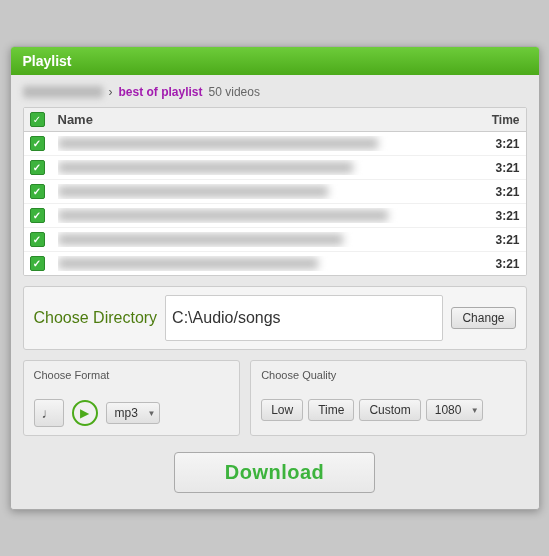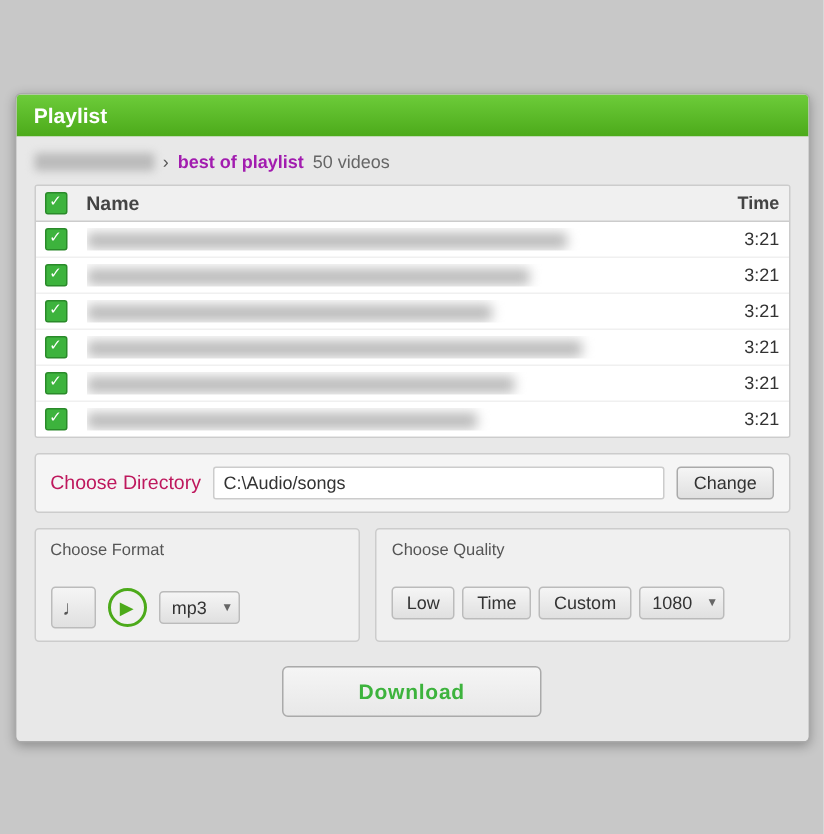--- a/index.html
+++ b/index.html
@@ -79,20 +79,21 @@
     }
     .table-header .col-time {
       width: 45px;
       text-align: right;
       font-weight: bold;
       color: #444;
     }
     .table-body {
       max-height: 200px;
       overflow-y: auto;
+      font-weight: bold;
     }
     .table-row {
       display: flex;
       align-items: center;
       padding: 4px 6px;
       border-bottom: 1px solid #f0f0f0;
       background: white;
     }
     .table-row:last-child {
       border-bottom: none;
@@ -141,30 +142,30 @@
     .choose-directory {
       background: #f5f5f5;
       border: 1px solid #ccc;
       border-radius: 3px;
       padding: 8px 10px;
       display: flex;
       align-items: center;
       gap: 8px;
     }
     .choose-directory label {
-      font-size: 13px;
-      color: #be185d;
+      font-size: 16px;
+      color: #4d7c0f;
       white-space: nowrap;
     }
     .choose-directory input {
       flex: 1;
       border: 1px solid #ccc;
       border-radius: 2px;
-      padding: 3px 6px;
-      font-size: 12px;
+      padding: 13px 6px;
+      font-size: 16px;
       background: white;
       color: #333;
     }
     .btn-change {
       background: linear-gradient(to bottom, #f5f5f5, #e0e0e0);
       border: 1px solid #aaa;
       border-radius: 3px;
       padding: 3px 10px;
       font-size: 12px;
       cursor: pointer;
@@ -272,21 +273,21 @@
     .download-section {
       display: flex;
       justify-content: center;
       padding: 4px 0 6px;
     }
     .btn-download {
       background: linear-gradient(to bottom, #f5f5f5, #e8e8e8);
       border: 1px solid #aaa;
       border-radius: 4px;
       padding: 8px 50px;
-      font-size: 14px;
+      font-size: 20px;
       font-weight: bold;
       color: #3db33d;
       cursor: pointer;
       letter-spacing: 0.5px;
     }
   </style>
 </head>
 <body>
 
 <div class="window">

